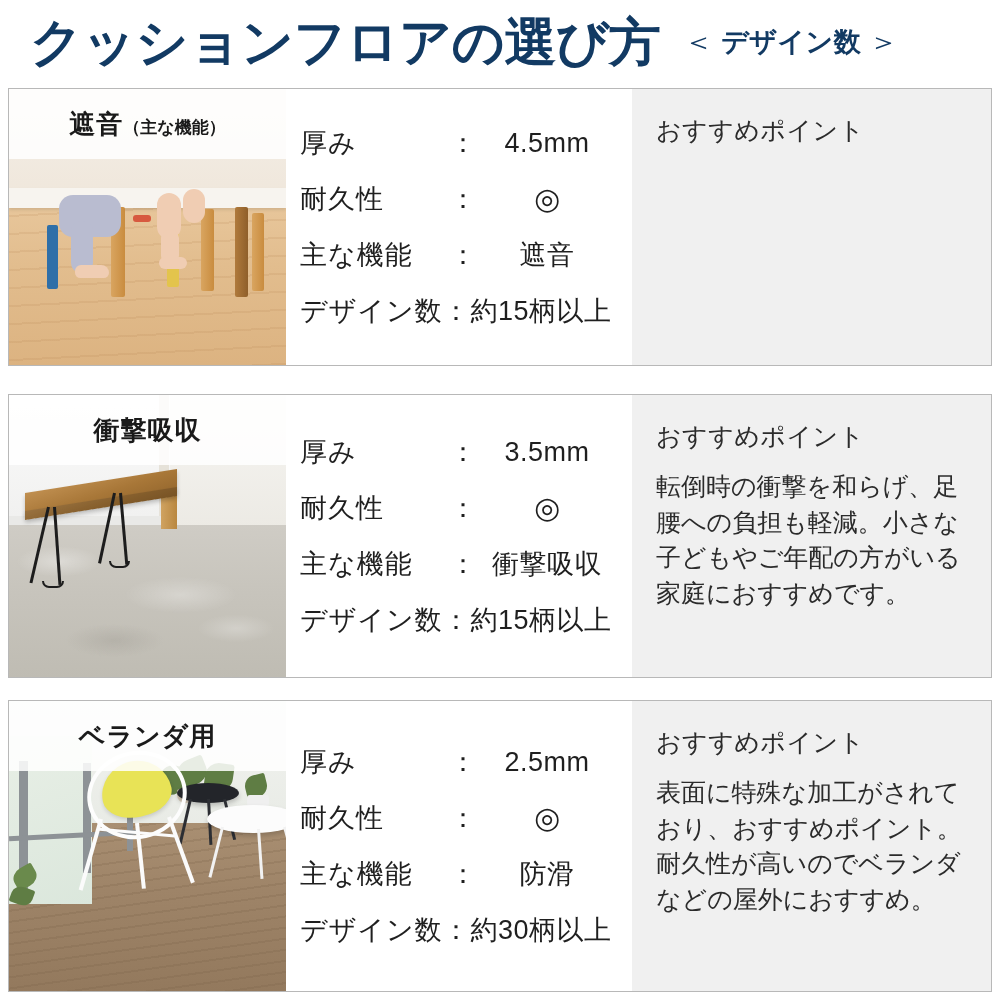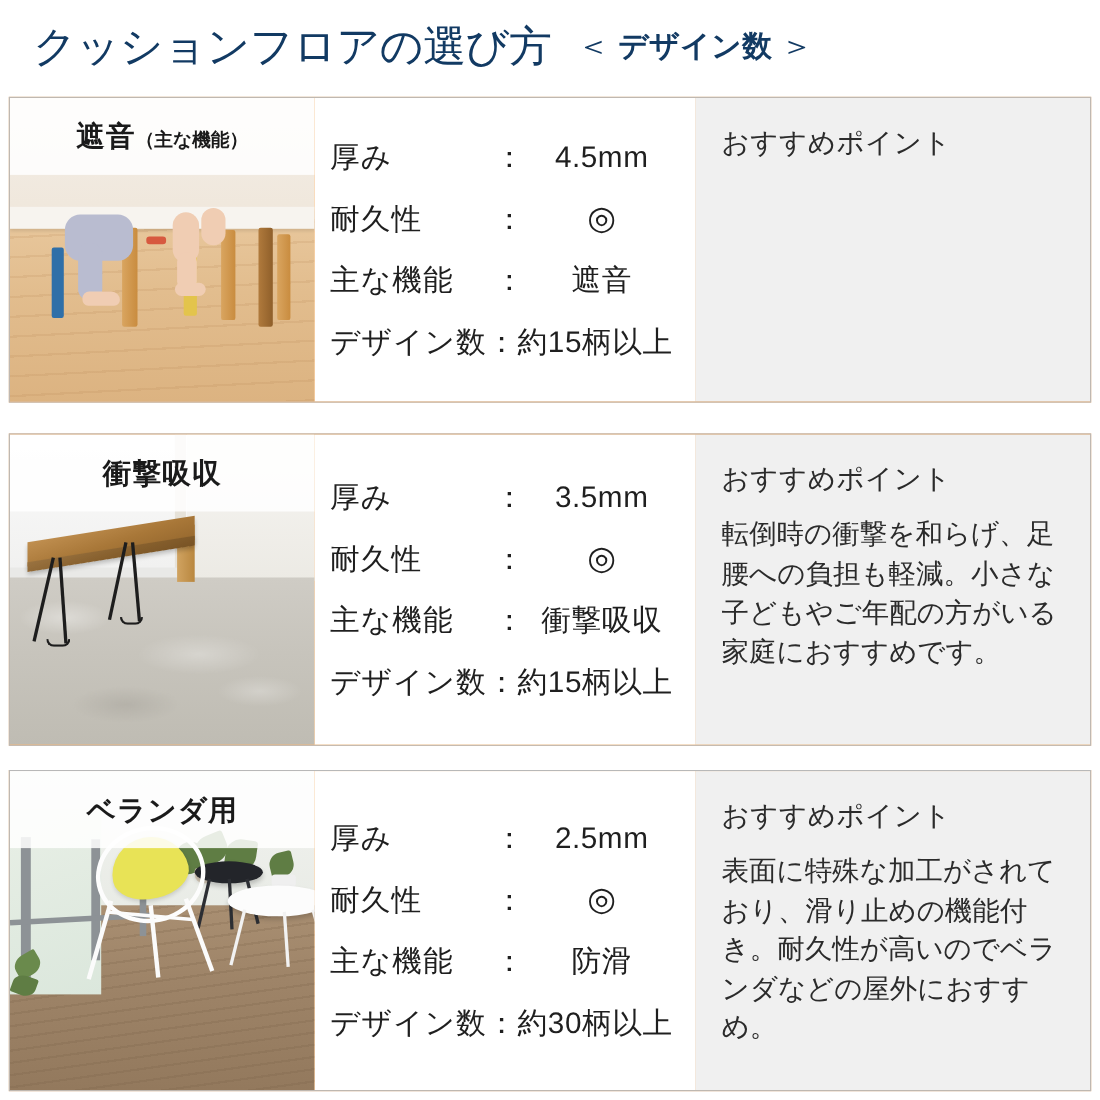--- a/index.html
+++ b/index.html
@@ -10,21 +10,21 @@
     overflow:hidden;
   }
   .page{position:relative;width:1000px;height:1000px;box-sizing:border-box;}
 
   
   .header{
     position:absolute;left:0;top:0;width:1000px;height:84px;
     display:flex;align-items:center;padding-left:30px;box-sizing:border-box;
   }
   .title{
-    font-size:39px;font-weight:normal;color:#123a63;
+    font-size:52px;font-weight:bold;color:#123a63;
     letter-spacing:-0.5px;line-height:1;white-space:nowrap;
   }
   .subtitle-wrap{
     display:flex;align-items:center;margin-left:16px;white-space:nowrap;
   }
   .bracket{
     font-size:27px;color:#123a63;font-weight:400;line-height:1;
     margin:0 9px;transform:scaleX(1.15);
   }
   .subtitle{
@@ -362,17 +362,17 @@
         <span class="spec-val">防滑</span>
       </div>
       <div class="spec-row wide">
         <span class="spec-key">デザイン数：</span>
         <span class="spec-val">約30柄以上</span>
       </div>
     </div>
 
     <div class="desc">
       <div class="desc-title">おすすめポイント</div>
-      <div class="desc-body">表面に特殊な加工がされており、滑り止めの機能付き。耐久性が高いのでベランダなどの屋外におすすめ。</div>
+      <div class="desc-body">表面に特殊な加工がされており、おすすめポイント。耐久性が高いのでベランダなどの屋外におすすめ。</div>
     </div>
   </div>
 
 </div>
 
 </body></html>

